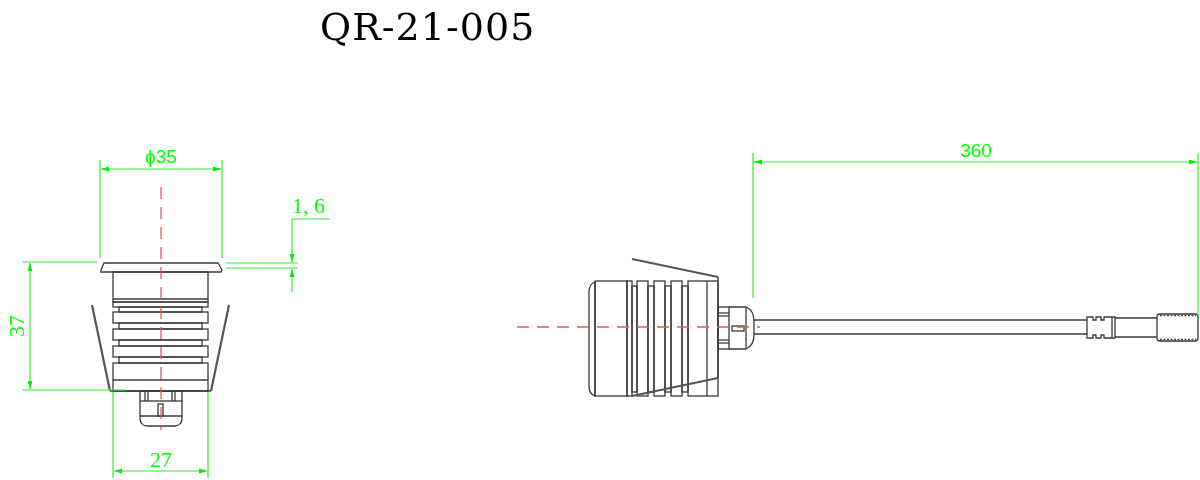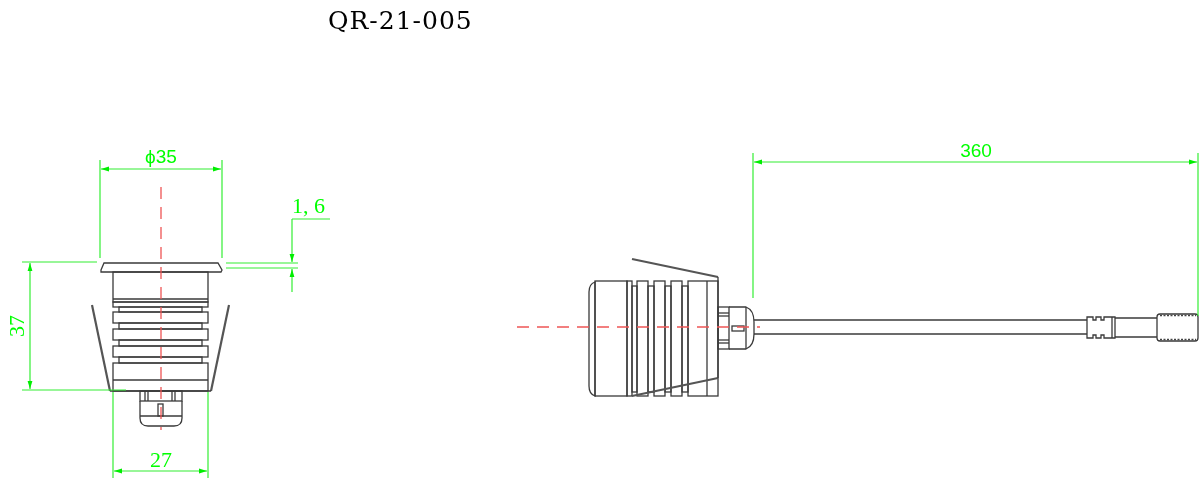--- a/index.html
+++ b/index.html
@@ -1,20 +1,20 @@
 <!DOCTYPE html>
 <html><head>
   <meta charset="utf-8">
   <style>
     html, body { margin: 0; padding: 0; background: #ffffff; }
     body { width: 1200px; height: 480px; position: relative; overflow: hidden; }
     .title {
-      position: absolute; left: 328px; top: 8px;
+      position: absolute; left: 320px; top: 8px;
       font-family: "DejaVu Serif", "Liberation Serif", serif;
-      font-size: 25px; color: #000; letter-spacing: 1px;
+      font-size: 38px; color: #000; letter-spacing: 1px;
       font-weight: normal; line-height: 1;
     }
     svg { position: absolute; left: 0; top: 0; }
     .dim-text {
       font-family: "Liberation Sans", "DejaVu Sans", sans-serif;
       font-size: 19px; fill: #00ff00;
     }
     .dim-text-serif {
       font-family: "Liberation Serif", "DejaVu Serif", serif;
       font-size: 22px; fill: #00ff00;

